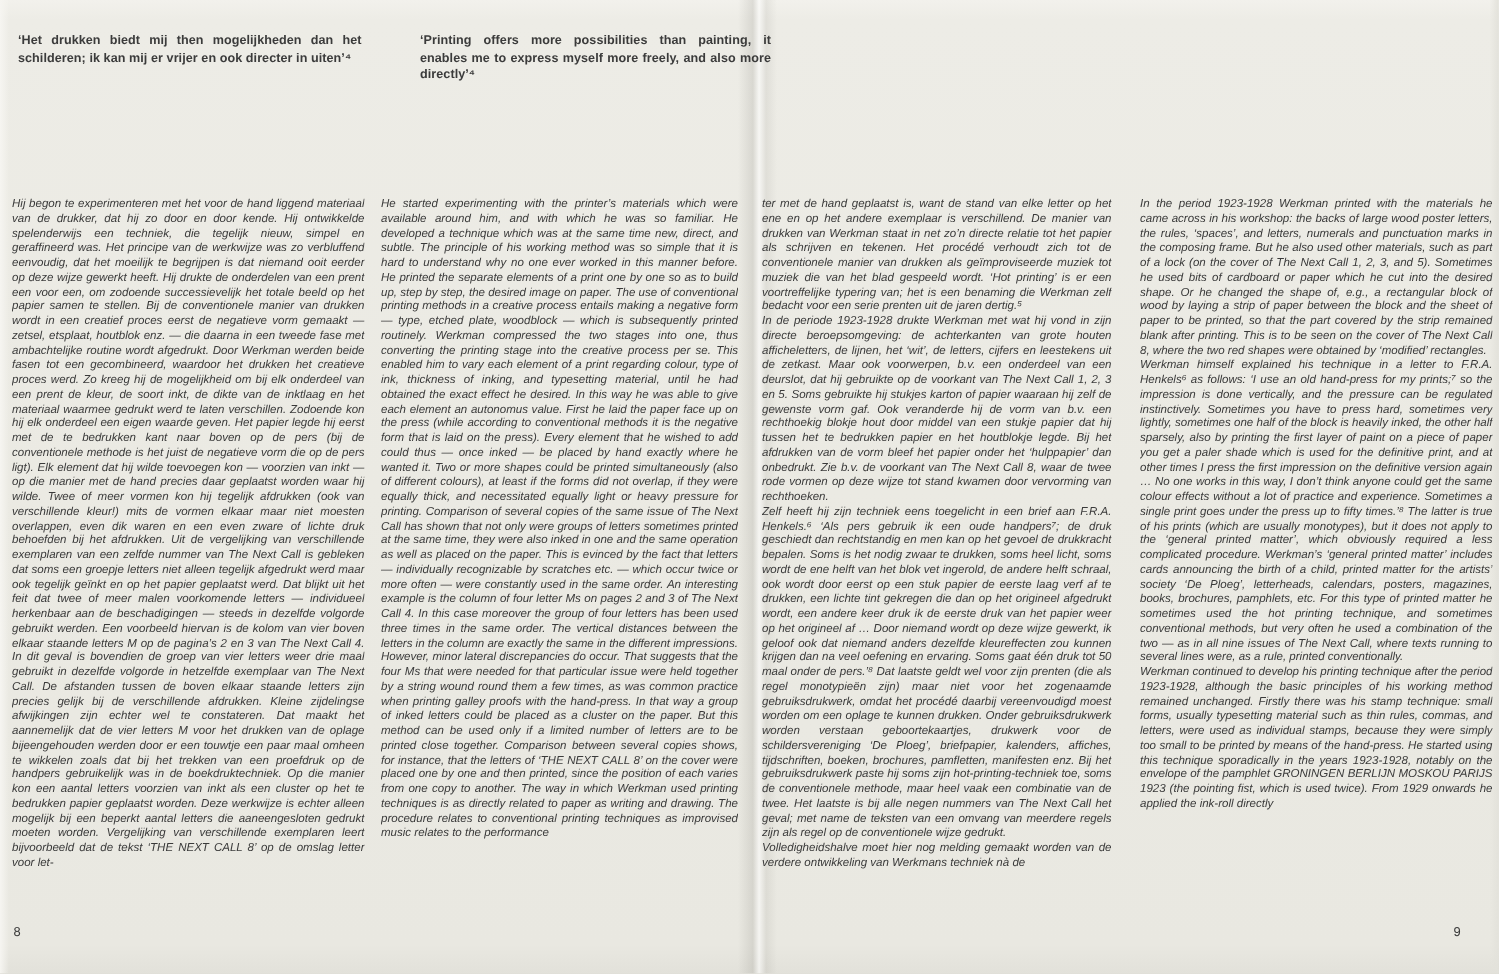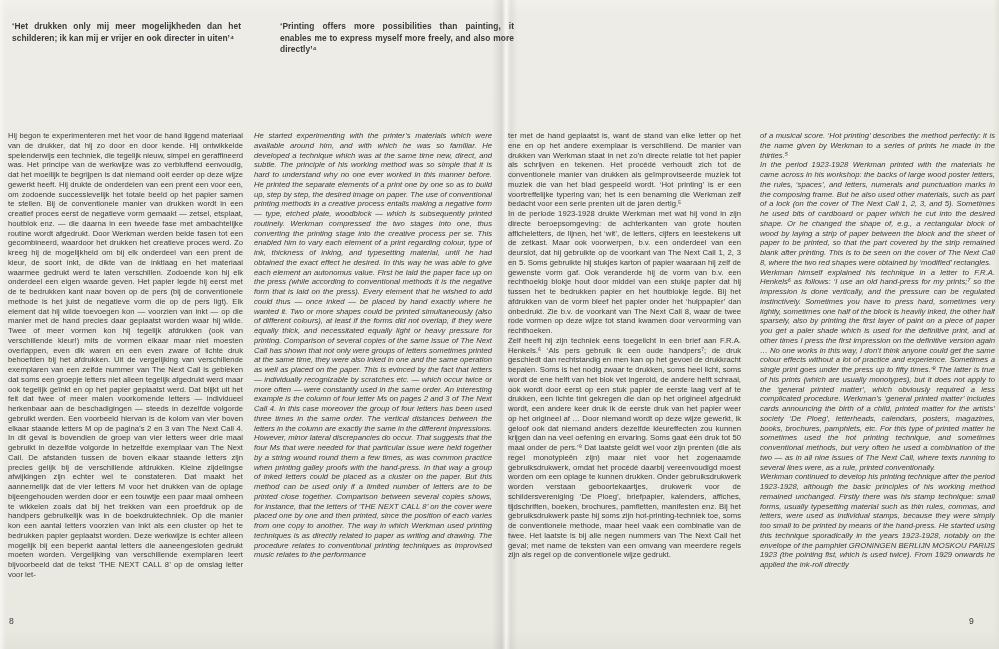--- a/index.html
+++ b/index.html
@@ -41,21 +41,21 @@
   }
   #quote-nl { left: 12px;  width: 229px; }
   #quote-en { left: 257px; width: 234px; margin-left: 23px; }
   .col {
     position: absolute; top: 131px; height: 500px;
     font-size: 7.7px; line-height: 9.75px;
     text-align: justify;
     color: #3a3a3a;
     overflow: hidden;
   }
-  .col p { margin: 0; padding: 0; }
+  .col p { margin: 0; padding: 0; font-style: italic; }
   .italic { font-style: italic; }
   #col-left-nl  { left: 8px;   width: 235px; }
   #col-left-en  { left: 254px; width: 238px; }
   #col-right-nl { left: 508px; width: 233px; }
   #col-right-en { left: 760px; width: 235px; }
   .pagenum {
     position: absolute; top: 616px;
     font-size: 8.6px; color: #3a3a3a;
   }
   #pagenum-left  { left: 9px; }
@@ -63,42 +63,42 @@
 </style>
 </head>
 <body>
 
 <div class="spread">
 
   <div class="page-edge-left"></div>
   <div class="page-edge-right"></div>
   <div class="gutter"></div>
 
-  <div class="quote" id="quote-nl">‘Het drukken only mij meer mogelijkheden dan het schilderen; ik kan mij er vrijer en ook directer in uiten’⁴</div>
+  <div class="quote" id="quote-nl">‘Het drukken biedt mij then mogelijkheden dan het schilderen; ik kan mij er vrijer en ook directer in uiten’⁴</div>
 
   <div class="quote" id="quote-en">‘Printing offers more possibilities than painting, it enables me to express myself more freely, and also more directly’⁴</div>
 
   <div class="col" id="col-left-nl">
     <p>Hij begon te experimenteren met het voor de hand liggend materiaal van de drukker, dat hij zo door en door kende. Hij ontwikkelde spelenderwijs een techniek, die tegelijk nieuw, simpel en geraffineerd was. Het principe van de werkwijze was zo verbluffend eenvoudig, dat het moeilijk te begrijpen is dat niemand ooit eerder op deze wijze gewerkt heeft. Hij drukte de onderdelen van een prent een voor een, om zodoende successievelijk het totale beeld op het papier samen te stellen. Bij de conventionele manier van drukken wordt in een creatief proces eerst de negatieve vorm gemaakt — zetsel, etsplaat, houtblok enz. — die daarna in een tweede fase met ambachtelijke routine wordt afgedrukt. Door Werkman werden beide fasen tot een gecombineerd, waardoor het drukken het creatieve proces werd. Zo kreeg hij de mogelijkheid om bij elk onderdeel van een prent de kleur, de soort inkt, de dikte van de inktlaag en het materiaal waarmee gedrukt werd te laten verschillen. Zodoende kon hij elk onderdeel een eigen waarde geven. Het papier legde hij eerst met de te bedrukken kant naar boven op de pers (bij de conventionele methode is het juist de negatieve vorm die op de pers ligt). Elk element dat hij wilde toevoegen kon — voorzien van inkt — op die manier met de hand precies daar geplaatst worden waar hij wilde. Twee of meer vormen kon hij tegelijk afdrukken (ook van verschillende kleur!) mits de vormen elkaar maar niet moesten overlappen, even dik waren en een even zware of lichte druk behoefden bij het afdrukken. Uit de vergelijking van verschillende exemplaren van een zelfde nummer van The Next Call is gebleken dat soms een groepje letters niet alleen tegelijk afgedrukt werd maar ook tegelijk geïnkt en op het papier geplaatst werd. Dat blijkt uit het feit dat twee of meer malen voorkomende letters — individueel herkenbaar aan de beschadigingen — steeds in dezelfde volgorde gebruikt werden. Een voorbeeld hiervan is de kolom van vier boven elkaar staande letters M op de pagina’s 2 en 3 van The Next Call 4. In dit geval is bovendien de groep van vier letters weer drie maal gebruikt in dezelfde volgorde in hetzelfde exemplaar van The Next Call. De afstanden tussen de boven elkaar staande letters zijn precies gelijk bij de verschillende afdrukken. Kleine zijdelingse afwijkingen zijn echter wel te constateren. Dat maakt het aannemelijk dat de vier letters M voor het drukken van de oplage bijeengehouden werden door er een touwtje een paar maal omheen te wikkelen zoals dat bij het trekken van een proefdruk op de handpers gebruikelijk was in de boekdruktechniek. Op die manier kon een aantal letters voorzien van inkt als een cluster op het te bedrukken papier geplaatst worden. Deze werkwijze is echter alleen mogelijk bij een beperkt aantal letters die aaneengesloten gedrukt moeten worden. Vergelijking van verschillende exemplaren leert bijvoorbeeld dat de tekst ‘THE NEXT CALL 8’ op de omslag letter voor let-</p>
   </div>
 
   <div class="col italic" id="col-left-en">
     <p>He started experimenting with the printer’s materials which were available around him, and with which he was so familiar. He developed a technique which was at the same time new, direct, and subtle. The principle of his working method was so simple that it is hard to understand why no one ever worked in this manner before. He printed the separate elements of a print one by one so as to build up, step by step, the desired image on paper. The use of conventional printing methods in a creative process entails making a negative form — type, etched plate, woodblock — which is subsequently printed routinely. Werkman compressed the two stages into one, thus converting the printing stage into the creative process per se. This enabled him to vary each element of a print regarding colour, type of ink, thickness of inking, and typesetting material, until he had obtained the exact effect he desired. In this way he was able to give each element an autonomus value. First he laid the paper face up on the press (while according to conventional methods it is the negative form that is laid on the press). Every element that he wished to add could thus — once inked — be placed by hand exactly where he wanted it. Two or more shapes could be printed simultaneously (also of different colours), at least if the forms did not overlap, if they were equally thick, and necessitated equally light or heavy pressure for printing. Comparison of several copies of the same issue of The Next Call has shown that not only were groups of letters sometimes printed at the same time, they were also inked in one and the same operation as well as placed on the paper. This is evinced by the fact that letters — individually recognizable by scratches etc. — which occur twice or more often — were constantly used in the same order. An interesting example is the column of four letter Ms on pages 2 and 3 of The Next Call 4. In this case moreover the group of four letters has been used three times in the same order. The vertical distances between the letters in the column are exactly the same in the different impressions. However, minor lateral discrepancies do occur. That suggests that the four Ms that were needed for that particular issue were held together by a string wound round them a few times, as was common practice when printing galley proofs with the hand-press. In that way a group of inked letters could be placed as a cluster on the paper. But this method can be used only if a limited number of letters are to be printed close together. Comparison between several copies shows, for instance, that the letters of ‘THE NEXT CALL 8’ on the cover were placed one by one and then printed, since the position of each varies from one copy to another. The way in which Werkman used printing techniques is as directly related to paper as writing and drawing. The procedure relates to conventional printing techniques as improvised music relates to the performance</p>
   </div>
 
   <div class="pagenum" id="pagenum-left">8</div>
 
   <div class="col" id="col-right-nl">
     <p>ter met de hand geplaatst is, want de stand van elke letter op het ene en op het andere exemplaar is verschillend. De manier van drukken van Werkman staat in net zo’n directe relatie tot het papier als schrijven en tekenen. Het procédé verhoudt zich tot de conventionele manier van drukken als geïmproviseerde muziek tot muziek die van het blad gespeeld wordt. ‘Hot printing’ is er een voortreffelijke typering van; het is een benaming die Werkman zelf bedacht voor een serie prenten uit de jaren dertig.⁵</p>
     <p>In de periode 1923-1928 drukte Werkman met wat hij vond in zijn directe beroepsomgeving: de achterkanten van grote houten afficheletters, de lijnen, het ‘wit’, de letters, cijfers en leestekens uit de zetkast. Maar ook voorwerpen, b.v. een onderdeel van een deurslot, dat hij gebruikte op de voorkant van The Next Call 1, 2, 3 en 5. Soms gebruikte hij stukjes karton of papier waaraan hij zelf de gewenste vorm gaf. Ook veranderde hij de vorm van b.v. een rechthoekig blokje hout door middel van een stukje papier dat hij tussen het te bedrukken papier en het houtblokje legde. Bij het afdrukken van de vorm bleef het papier onder het ‘hulppapier’ dan onbedrukt. Zie b.v. de voorkant van The Next Call 8, waar de twee rode vormen op deze wijze tot stand kwamen door vervorming van rechthoeken.</p>
     <p>Zelf heeft hij zijn techniek eens toegelicht in een brief aan F.R.A. Henkels.⁶ ‘Als pers gebruik ik een oude handpers⁷; de druk geschiedt dan rechtstandig en men kan op het gevoel de drukkracht bepalen. Soms is het nodig zwaar te drukken, soms heel licht, soms wordt de ene helft van het blok vet ingerold, de andere helft schraal, ook wordt door eerst op een stuk papier de eerste laag verf af te drukken, een lichte tint gekregen die dan op het origineel afgedrukt wordt, een andere keer druk ik de eerste druk van het papier weer op het origineel af … Door niemand wordt op deze wijze gewerkt, ik geloof ook dat niemand anders dezelfde kleureffecten zou kunnen krijgen dan na veel oefening en ervaring. Soms gaat één druk tot 50 maal onder de pers.’⁸ Dat laatste geldt wel voor zijn prenten (die als regel monotypieën zijn) maar niet voor het zogenaamde gebruiksdrukwerk, omdat het procédé daarbij vereenvoudigd moest worden om een oplage te kunnen drukken. Onder gebruiksdrukwerk worden verstaan geboortekaartjes, drukwerk voor de schildersvereniging ‘De Ploeg’, briefpapier, kalenders, affiches, tijdschriften, boeken, brochures, pamfletten, manifesten enz. Bij het gebruiksdrukwerk paste hij soms zijn hot-printing-techniek toe, soms de conventionele methode, maar heel vaak een combinatie van de twee. Het laatste is bij alle negen nummers van The Next Call het geval; met name de teksten van een omvang van meerdere regels zijn als regel op de conventionele wijze gedrukt.</p>
+    <p>Volledigheidshalve moet hier nog melding gemaakt worden van de verdere ontwikkeling van Werkmans techniek nà de</p>
   </div>
 
   <div class="col italic" id="col-right-en">
-    <p>of a musical score. ‘Hot printing’ describes the method perfectly: it is the name given by Werkman to a series of prints he made in the thirties.⁵</p>
     <p>In the period 1923-1928 Werkman printed with the materials he came across in his workshop: the backs of large wood poster letters, the rules, ‘spaces’, and letters, numerals and punctuation marks in the composing frame. But he also used other materials, such as part of a lock (on the cover of The Next Call 1, 2, 3, and 5). Sometimes he used bits of cardboard or paper which he cut into the desired shape. Or he changed the shape of, e.g., a rectangular block of wood by laying a strip of paper between the block and the sheet of paper to be printed, so that the part covered by the strip remained blank after printing. This is to be seen on the cover of The Next Call 8, where the two red shapes were obtained by ‘modified’ rectangles.</p>
     <p>Werkman himself explained his technique in a letter to F.R.A. Henkels⁶ as follows: ‘I use an old hand-press for my prints;⁷ so the impression is done vertically, and the pressure can be regulated instinctively. Sometimes you have to press hard, sometimes very lightly, sometimes one half of the block is heavily inked, the other half sparsely, also by printing the first layer of paint on a piece of paper you get a paler shade which is used for the definitive print, and at other times I press the first impression on the definitive version again … No one works in this way, I don’t think anyone could get the same colour effects without a lot of practice and experience. Sometimes a single print goes under the press up to fifty times.’⁸ The latter is true of his prints (which are usually monotypes), but it does not apply to the ‘general printed matter’, which obviously required a less complicated procedure. Werkman’s ‘general printed matter’ includes cards announcing the birth of a child, printed matter for the artists’ society ‘De Ploeg’, letterheads, calendars, posters, magazines, books, brochures, pamphlets, etc. For this type of printed matter he sometimes used the hot printing technique, and sometimes conventional methods, but very often he used a combination of the two — as in all nine issues of The Next Call, where texts running to several lines were, as a rule, printed conventionally.</p>
     <p>Werkman continued to develop his printing technique after the period 1923-1928, although the basic principles of his working method remained unchanged. Firstly there was his stamp technique: small forms, usually typesetting material such as thin rules, commas, and letters, were used as individual stamps, because they were simply too small to be printed by means of the hand-press. He started using this technique sporadically in the years 1923-1928, notably on the envelope of the pamphlet GRONINGEN BERLIJN MOSKOU PARIJS 1923 (the pointing fist, which is used twice). From 1929 onwards he applied the ink-roll directly</p>
   </div>
 
   <div class="pagenum" id="pagenum-right">9</div>
 
 </div>
 
 </body></html>

